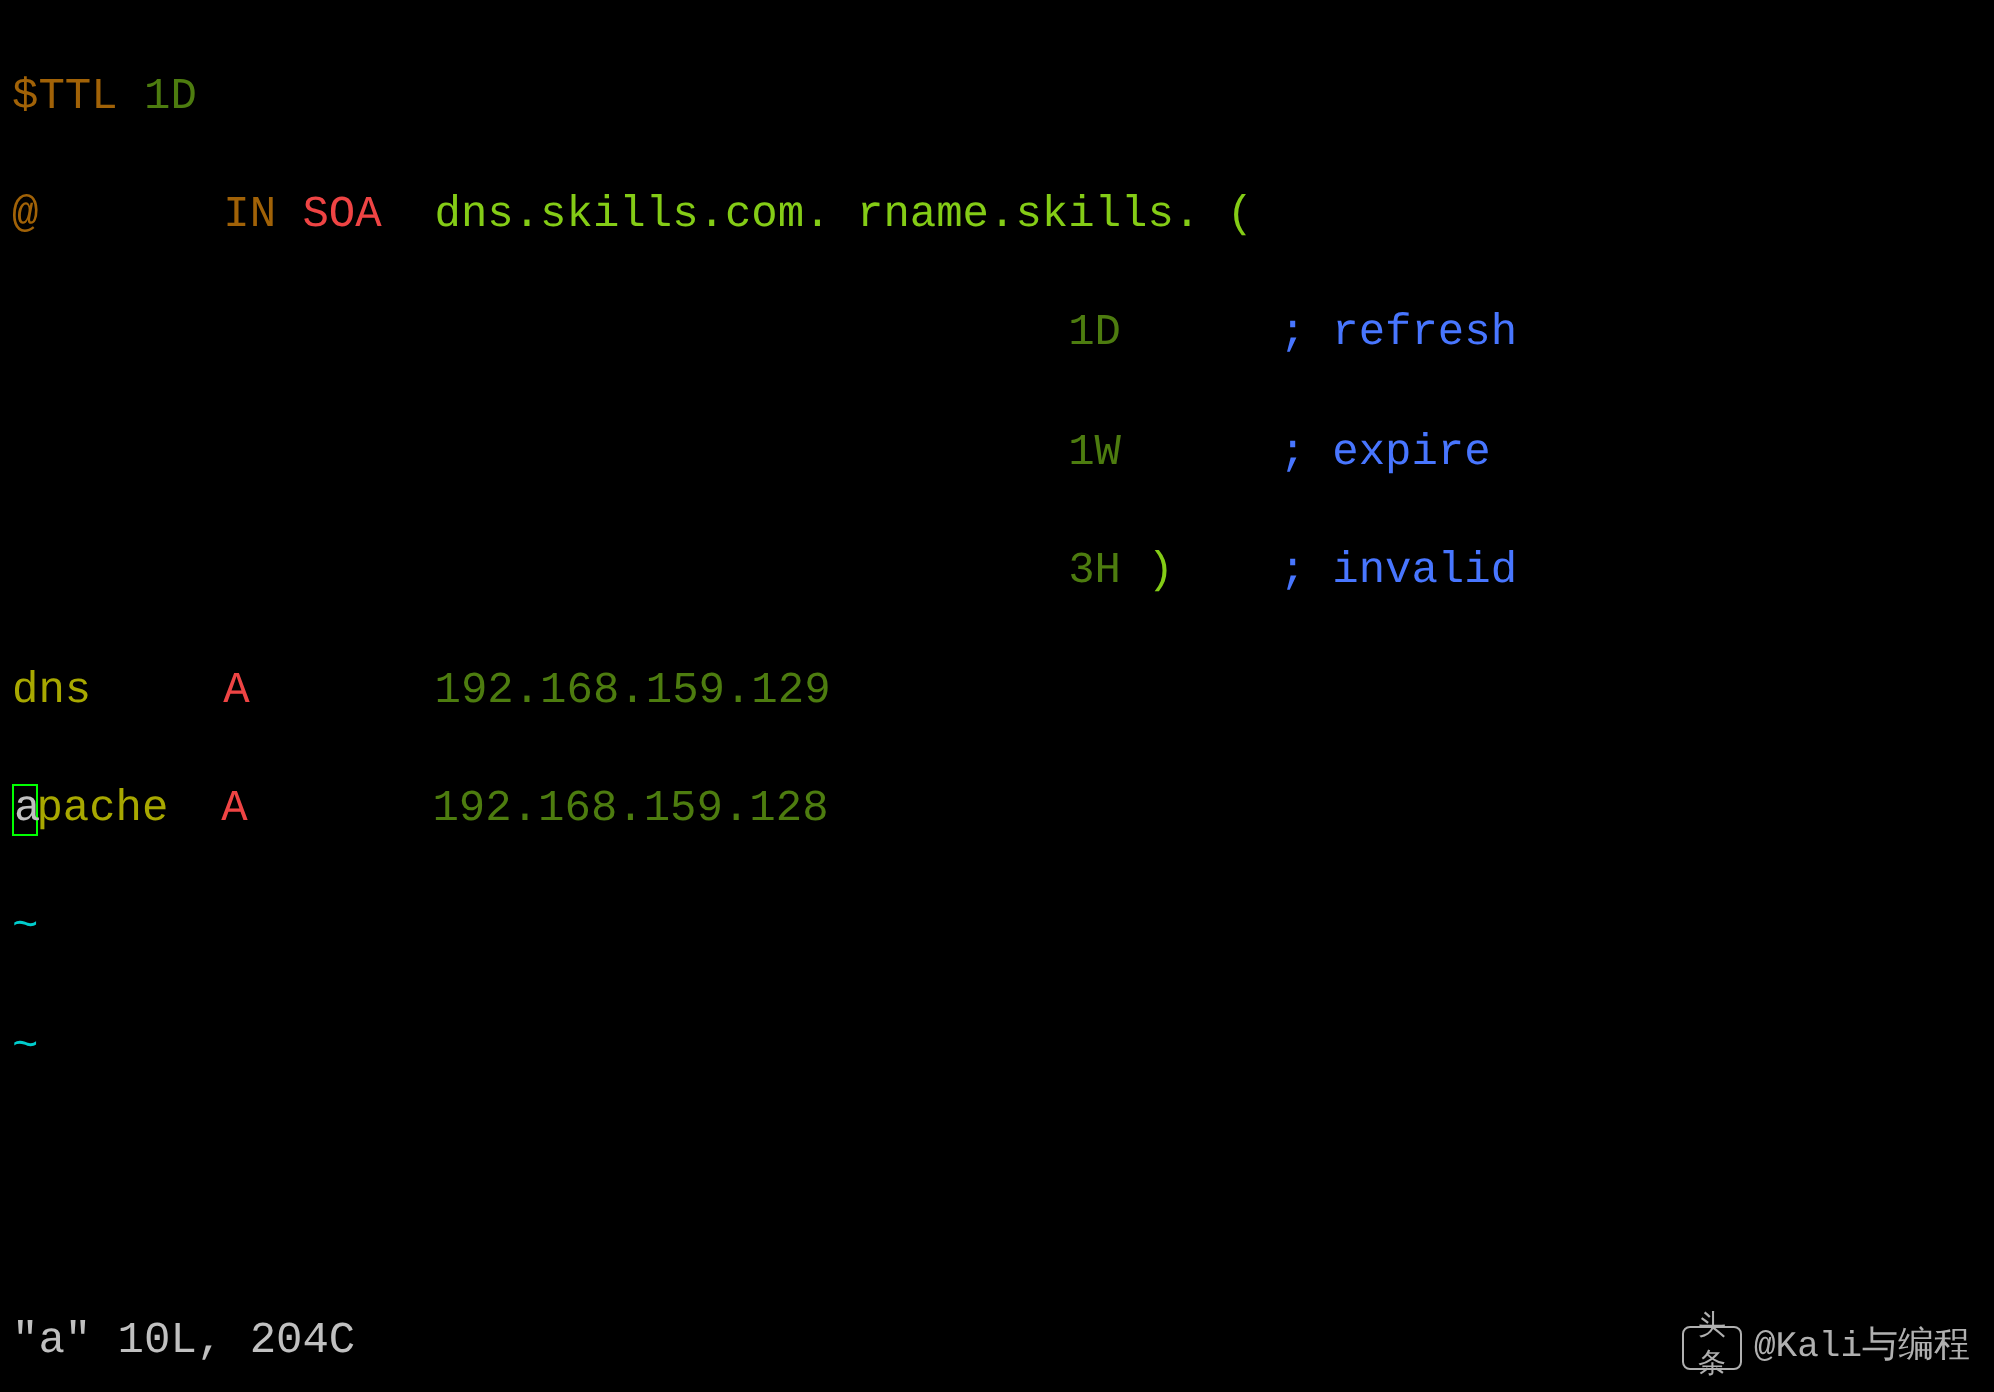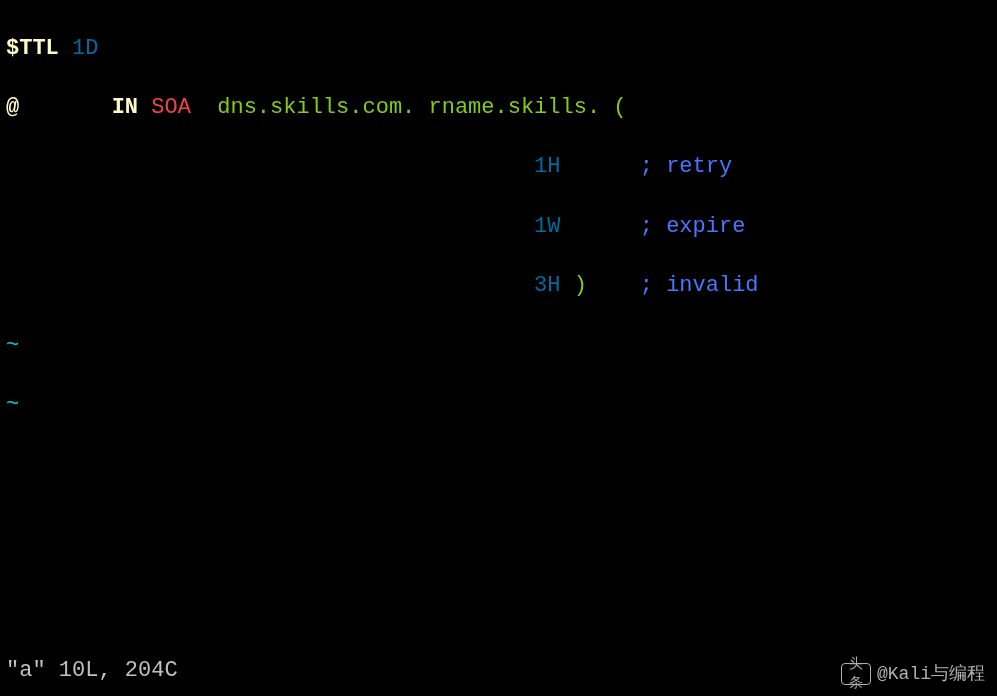--- a/index.html
+++ b/index.html
@@ -18,22 +18,22 @@
       position: relative;
       padding: 4px 6px;
     }
     .editor-content {
       white-space: pre;
     }
     .line {
       display: block;
       height: 29.7px;
     }
-    .c-magenta { color: #fef9c3; font-weight: bold; }
-    .c-red { color: #0369a1; }
+    .c-magenta { color: #a16207; }
+    .c-red { color: #4d7c0f; }
     .c-green { color: #ef4444; }
     .c-teal { color: #84cc16; }
     .c-blue { color: #4876ff; }
     .c-olive { color: #a8a800; }
     .c-tilde { color: #00cdcd; }
     .cursor-box {
       display: inline-block;
       border: 1px solid #00ff00;
       color: #c0c0c0;
       width: 0.6em;
@@ -69,23 +69,25 @@
       font-size: 14px;
       padding: 0 14px;
     }
   </style>
 </head>
 <body>
 
 <div class="editor-content">
 <span class="line"><span class="c-magenta">$TTL</span> <span class="c-red">1D</span></span>
 <span class="line"><span class="c-magenta">@</span>       <span class="c-magenta">IN</span> <span class="c-green">SOA</span>  <span class="c-teal">dns.skills.com.</span> <span class="c-teal">rname.skills.</span> <span class="c-teal">(</span></span>
-<span class="line">                                        <span class="c-red">1H</span>      <span class="c-blue">;</span> <span class="c-blue">retry</span></span>
+<span class="line">                                        <span class="c-red">1D</span>      <span class="c-blue">;</span> <span class="c-blue">refresh</span></span>
 <span class="line">                                        <span class="c-red">1W</span>      <span class="c-blue">;</span> <span class="c-blue">expire</span></span>
 <span class="line">                                        <span class="c-red">3H</span> <span class="c-teal">)</span>    <span class="c-blue">;</span> <span class="c-blue">invalid</span></span>
+<span class="line"><span class="c-olive">dns</span>     <span class="c-green">A</span>       <span class="c-red">192.168.159.129</span></span>
+<span class="line"><span class="cursor-box">a</span><span class="c-olive">pache</span>  <span class="c-green">A</span>       <span class="c-red">192.168.159.128</span></span>
 <span class="line c-tilde">~</span>
 <span class="line c-tilde">~</span>
 
 
 
 
 
 
 
 

